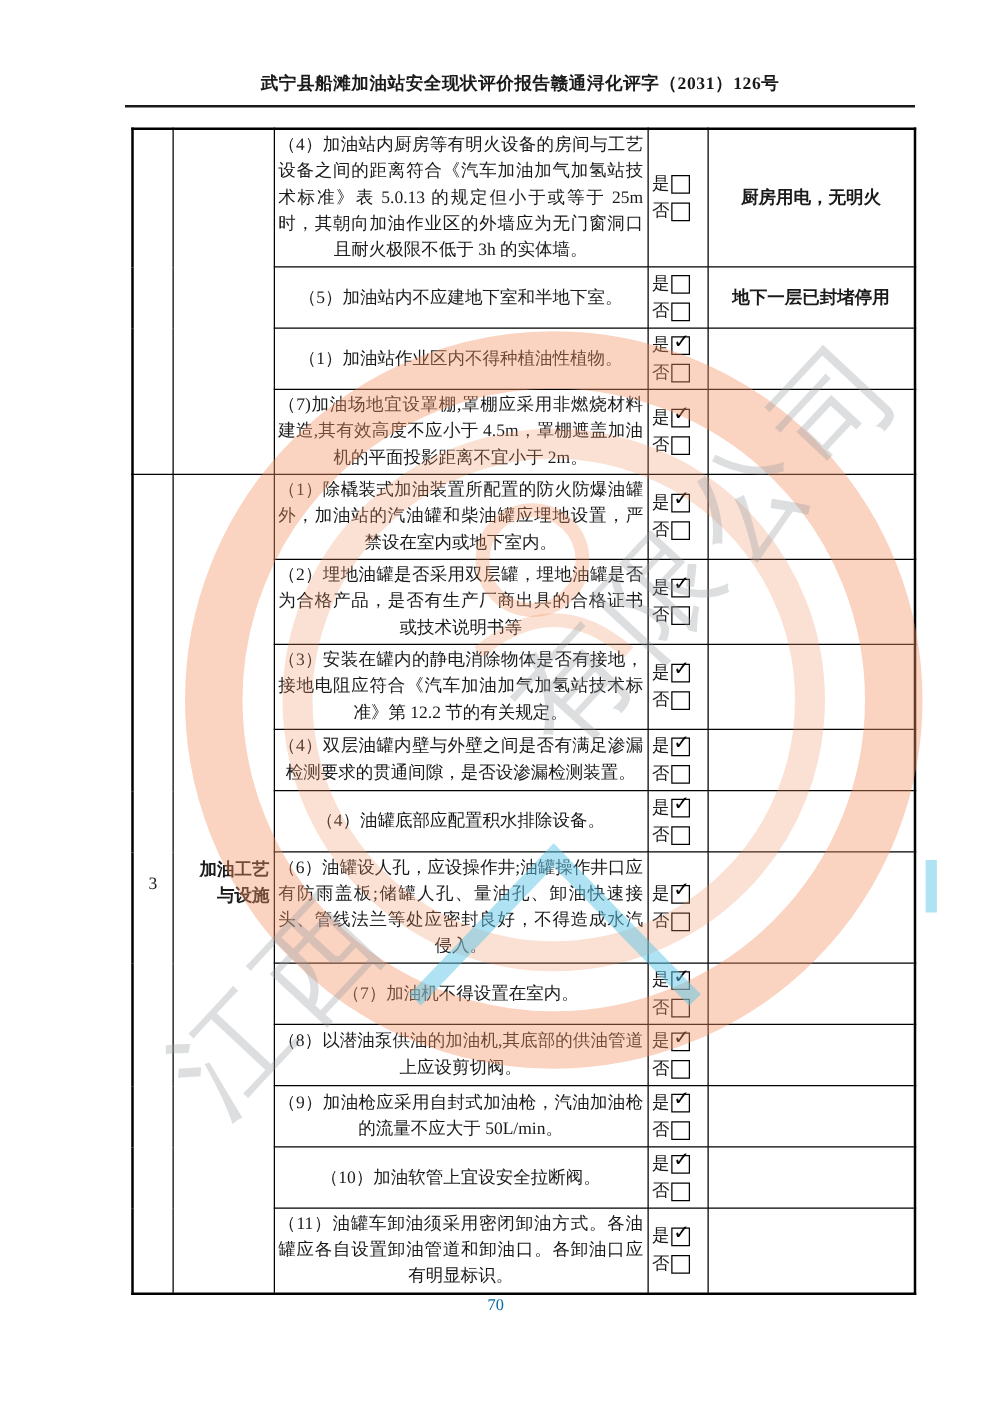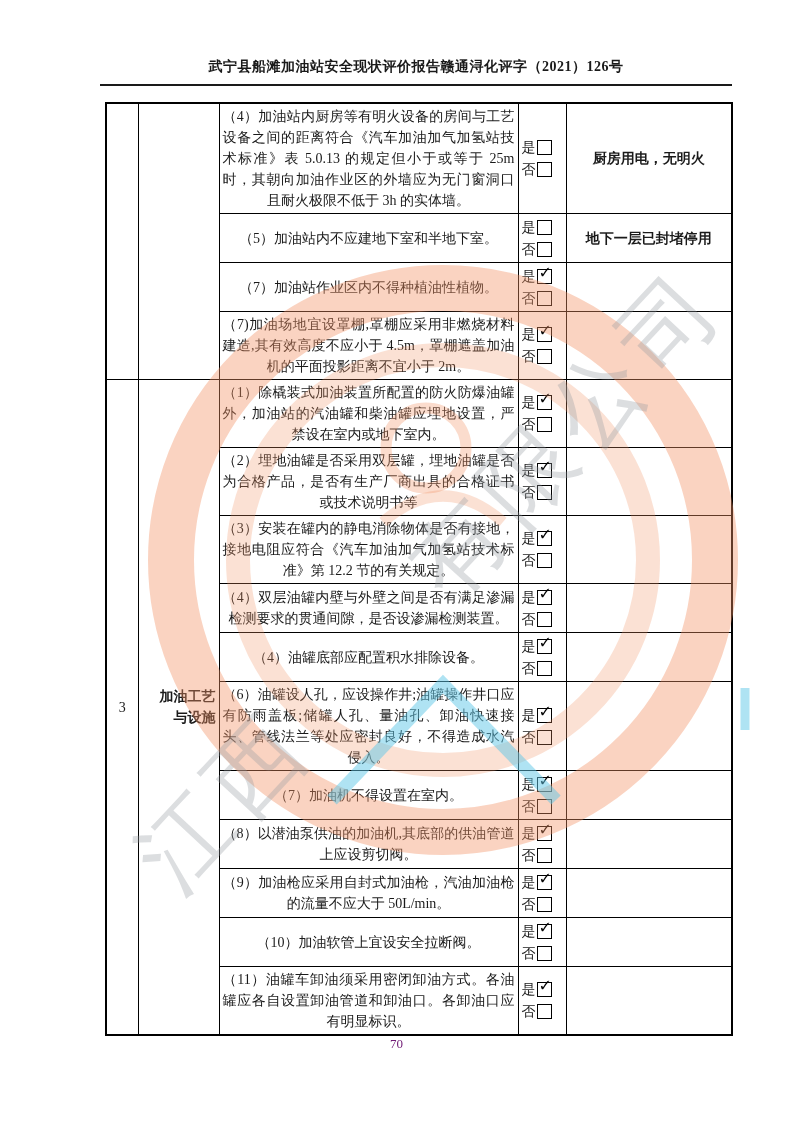--- a/index.html
+++ b/index.html
@@ -41,40 +41,40 @@
     margin-left:1px;position:relative;background:transparent;flex:0 0 auto;
   }
   .box.checked::after{
     content:"\2713";position:absolute;left:1px;top:-8px;
     font-size:16px;font-weight:bold;color:#000;
     font-family:"DejaVu Sans",sans-serif;
   }
   
   .page-footer{
     position:absolute;left:0;top:1036px;width:793px;text-align:center;
-    font-size:13px;color:#701a75;
+    font-size:13px;color:#0369a1;
   }
   
   .watermark{position:absolute;inset:0;z-index:5;pointer-events:none;}
   .wm-svg{position:absolute;left:0;top:0;}
   .wm-text{
     position:absolute;left:26px;top:518px;width:808px;height:124px;
     display:flex;align-items:center;justify-content:space-between;
     transform:rotate(-47deg);
     font-family:"Liberation Sans","DejaVu Sans",sans-serif;
     font-size:92px;letter-spacing:10px;font-weight:400;
     color:rgba(150,155,162,0.33);white-space:nowrap;
   }
 </style>
 </head>
 <body>
 
 <div class="doc-header">
   <span>武宁县船滩加油站安全现状评价报告</span>
-  <span>赣通浔化评字（2021）126号</span>
+  <span>赣通浔化评字（2031）126号</span>
 </div>
 <div class="header-rule"></div>
 
 <table class="checklist">
   <colgroup>
     <col style="width:32px">
       <col style="width:81px">
       <col style="width:299px">
     <col style="width:48px">
       <col style="width:166px">
@@ -104,21 +104,21 @@
             <span class="box"></span>
           </div>
           <div class="cbx-line">
             <span class="lab">否</span>
             <span class="box"></span>
           </div>
         </td>
         <td class="col-remark">地下一层已封堵停用</td>
       </tr>
       <tr>
-        <td class="col-item">（7）加油站作业区内不得种植油性植物。</td>
+        <td class="col-item">（1）加油站作业区内不得种植油性植物。</td>
         <td class="col-check">
           <div class="cbx-line">
             <span class="lab">是</span>
             <span class="box checked"></span>
           </div>
           <div class="cbx-line">
             <span class="lab">否</span>
             <span class="box"></span>
           </div>
         </td>

